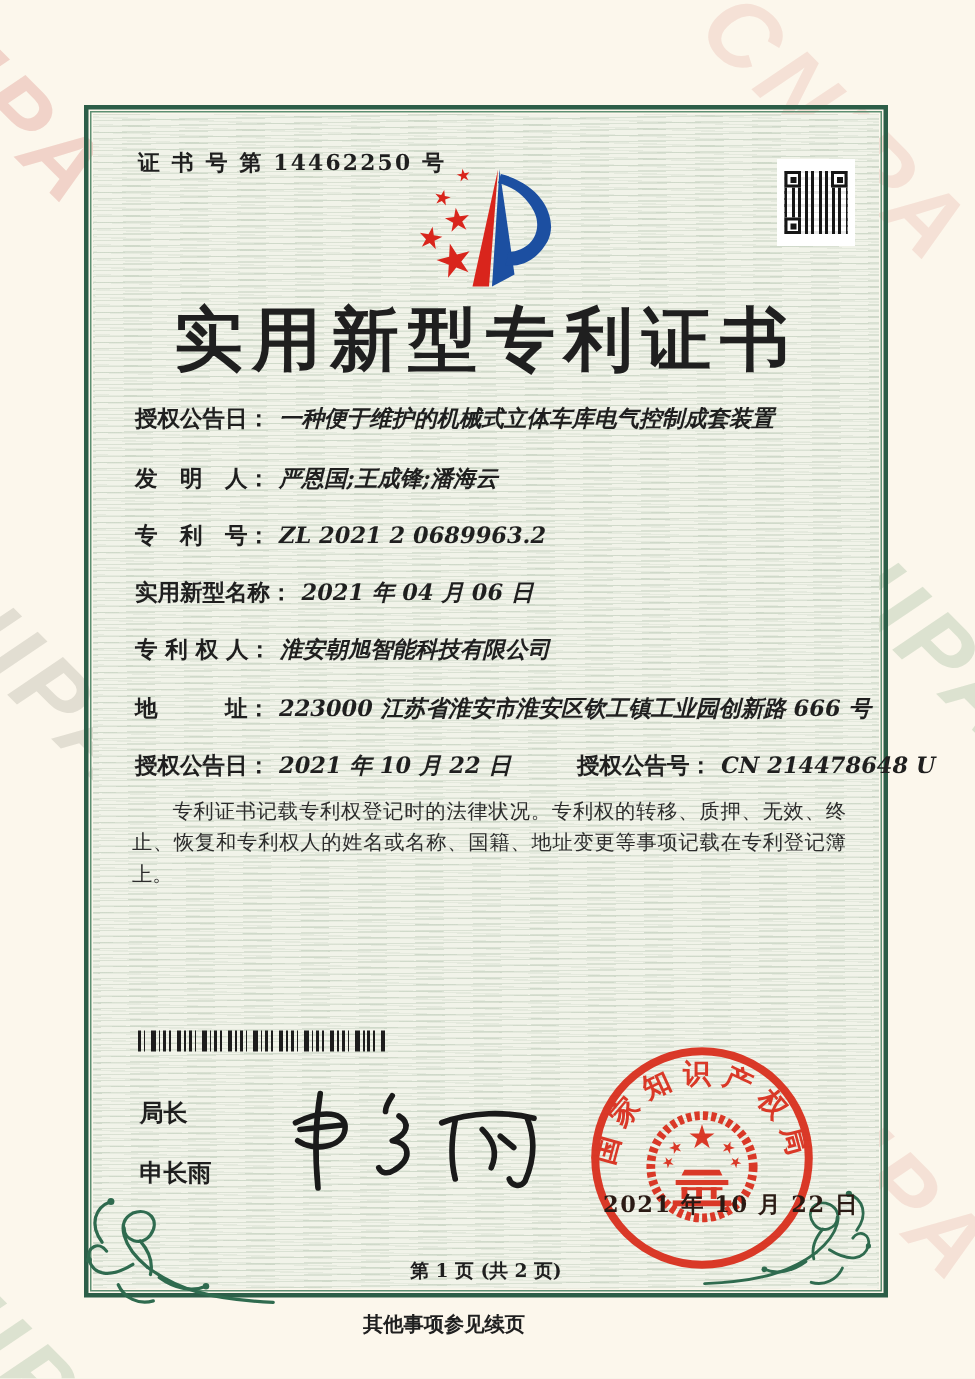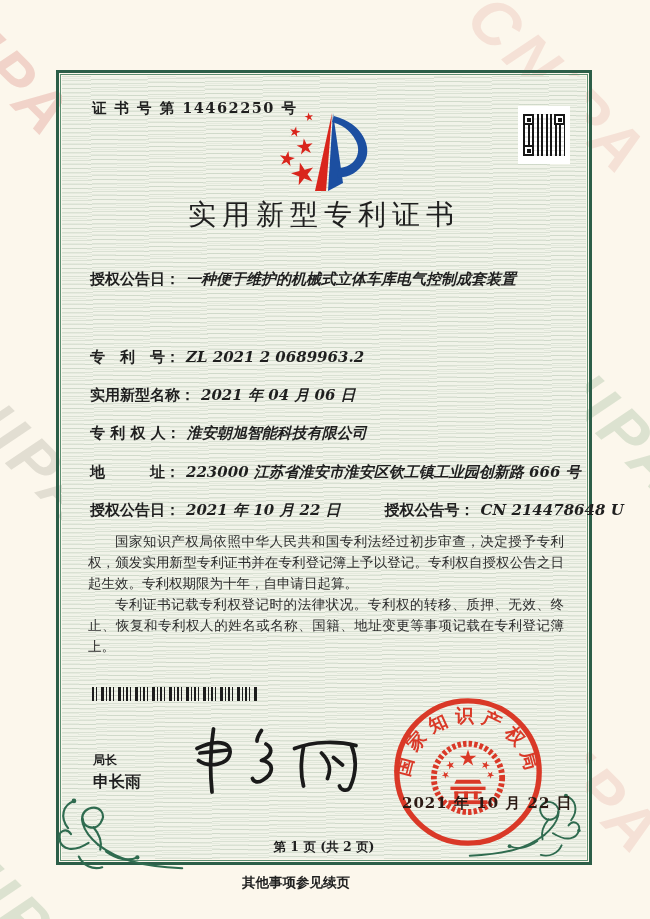--- a/index.html
+++ b/index.html
@@ -67,21 +67,21 @@
       repeating-linear-gradient(0deg,#161616 0 2px,transparent 2px 5px,#161616 5px 6px,transparent 6px 9px),
       repeating-linear-gradient(90deg,#161616 0 2px,rgba(255,255,255,0.9) 2px 5px,#161616 5px 7px,rgba(255,255,255,0.9) 7px 9px);
     background-blend-mode:lighten;
   }
   .qf{position:absolute;width:11px;height:11px;border:2.5px solid #161616;background:#fff;box-sizing:border-box;}
   .qf div{width:4px;height:4px;background:#161616;margin:1.5px auto;}
   .qf.tl{left:0;top:0;} .qf.tr{right:0;top:0;} .qf.bl{left:0;bottom:0;}
   .logo{position:absolute;left:268px;top:98px;width:110px;height:100px;z-index:5;}
   .title{
     position:absolute;left:56px;top:196px;width:536px;
-    text-align:center;font-size:28px;font-weight:normal;
+    text-align:center;font-size:46px;font-weight:bold;
     letter-spacing:6px;z-index:5;
   }
   .field-row{
     position:absolute;left:90px;width:476px;
     font-size:15px;font-weight:600;
     white-space:nowrap;z-index:5;
   }
   .field-row .val{margin-left:6px;font-style:italic;}
   .field-row .pair2{margin-left:44px;}
   .body-text{
@@ -93,23 +93,23 @@
   .body-text p{margin:0;text-indent:2em;text-align:justify;}
   .barcode{
     position:absolute;left:92px;top:687px;width:166px;height:14px;z-index:5;
     background:repeating-linear-gradient(90deg,
       #1d1d1d 0 2px,transparent 2px 4px,
       #1d1d1d 4px 5px,transparent 5px 9px,
       #1d1d1d 9px 12px,transparent 12px 14px,
       #1d1d1d 14px 15px,transparent 15px 17px);
   }
   .officer-title{
-    position:absolute;left:93px;top:752px;
+    position:absolute;left:93px;top:732px;
     font-family:Liberation Serif, serif;
-    font-size:12px;font-weight:600;z-index:5;
+    font-size:16px;font-weight:600;z-index:5;
   }
   .officer-name{
     position:absolute;left:93px;top:772px;
     font-family:"Liberation Sans","DejaVu Sans",sans-serif;
     font-size:16px;font-weight:600;z-index:5;
   }
   .signature{position:absolute;left:185px;top:718px;width:180px;height:85px;z-index:6;}
   .seal{position:absolute;left:390px;top:694px;width:156px;height:156px;z-index:5;opacity:0.92;}
   .seal-date{
     position:absolute;left:402px;top:794px;
@@ -207,38 +207,40 @@
       <polygon points="0,-1 0.225,-0.31 0.95,-0.31 0.36,0.12 0.59,0.81 0,0.38 -0.59,0.81 -0.36,0.12 -0.95,-0.31 -0.225,-0.31" transform="translate(27,34) scale(5.5) rotate(12)"></polygon>
       <polygon points="0,-1 0.225,-0.31 0.95,-0.31 0.36,0.12 0.59,0.81 0,0.38 -0.59,0.81 -0.36,0.12 -0.95,-0.31 -0.225,-0.31" transform="translate(41,19) scale(4.5) rotate(-10)"></polygon>
     </g>
   </svg>
 
   <div class="title">实用新型专利证书</div>
 
   <div class="field-row" style="top:270px;">
     <span class="lab">授权公告日：</span><span class="val">一种便于维护的机械式立体车库电气控制成套装置</span>
   </div>
+  <div class="field-row" style="top:310px;">
+    <span class="lab">发　明　人：</span><span class="val">严恩国;王成锋;潘海云</span>
+  </div>
   <div class="field-row" style="top:348px;">
     <span class="lab">专　利　号：</span><span class="val">ZL 2021 2 0689963.2</span>
   </div>
   <div class="field-row" style="top:386px;">
     <span class="lab">实用新型名称：</span><span class="val">2021 年 04 月 06 日</span>
   </div>
   <div class="field-row" style="top:424px;">
     <span class="lab">专 利 权 人：</span><span class="val">淮安朝旭智能科技有限公司</span>
   </div>
   <div class="field-row" style="top:463px;">
     <span class="lab">地　　　址：</span><span class="val">223000 江苏省淮安市淮安区钦工镇工业园创新路 666 号</span>
   </div>
   <div class="field-row" style="top:501px;">
     <span class="lab">授权公告日：</span><span class="val">2021 年 10 月 22 日</span><span class="lab pair2">授权公告号：</span><span class="val">CN 214478648 U</span>
   </div>
 
   <div class="body-text">
-    <p>国家知识产权局依照中华人民共和国专利法经过初步审查，决定授予专利权，颁发实用新型专利证书并在专利登记簿上予以登记。专利权自授权公告之日起生效。专利权期限为十年，自申请日起算。</p>
     <p>专利证书记载专利权登记时的法律状况。专利权的转移、质押、无效、终止、恢复和专利权人的姓名或名称、国籍、地址变更等事项记载在专利登记簿上。</p>
   </div>
 
   <div class="barcode"></div>
 
   <div class="officer-title">局长</div>
   <div class="officer-name">申长雨</div>
 
   <svg class="signature" viewBox="0 0 240 100">
     <g fill="none" stroke="#1a1a1a" stroke-width="5" stroke-linecap="round" stroke-linejoin="round">

